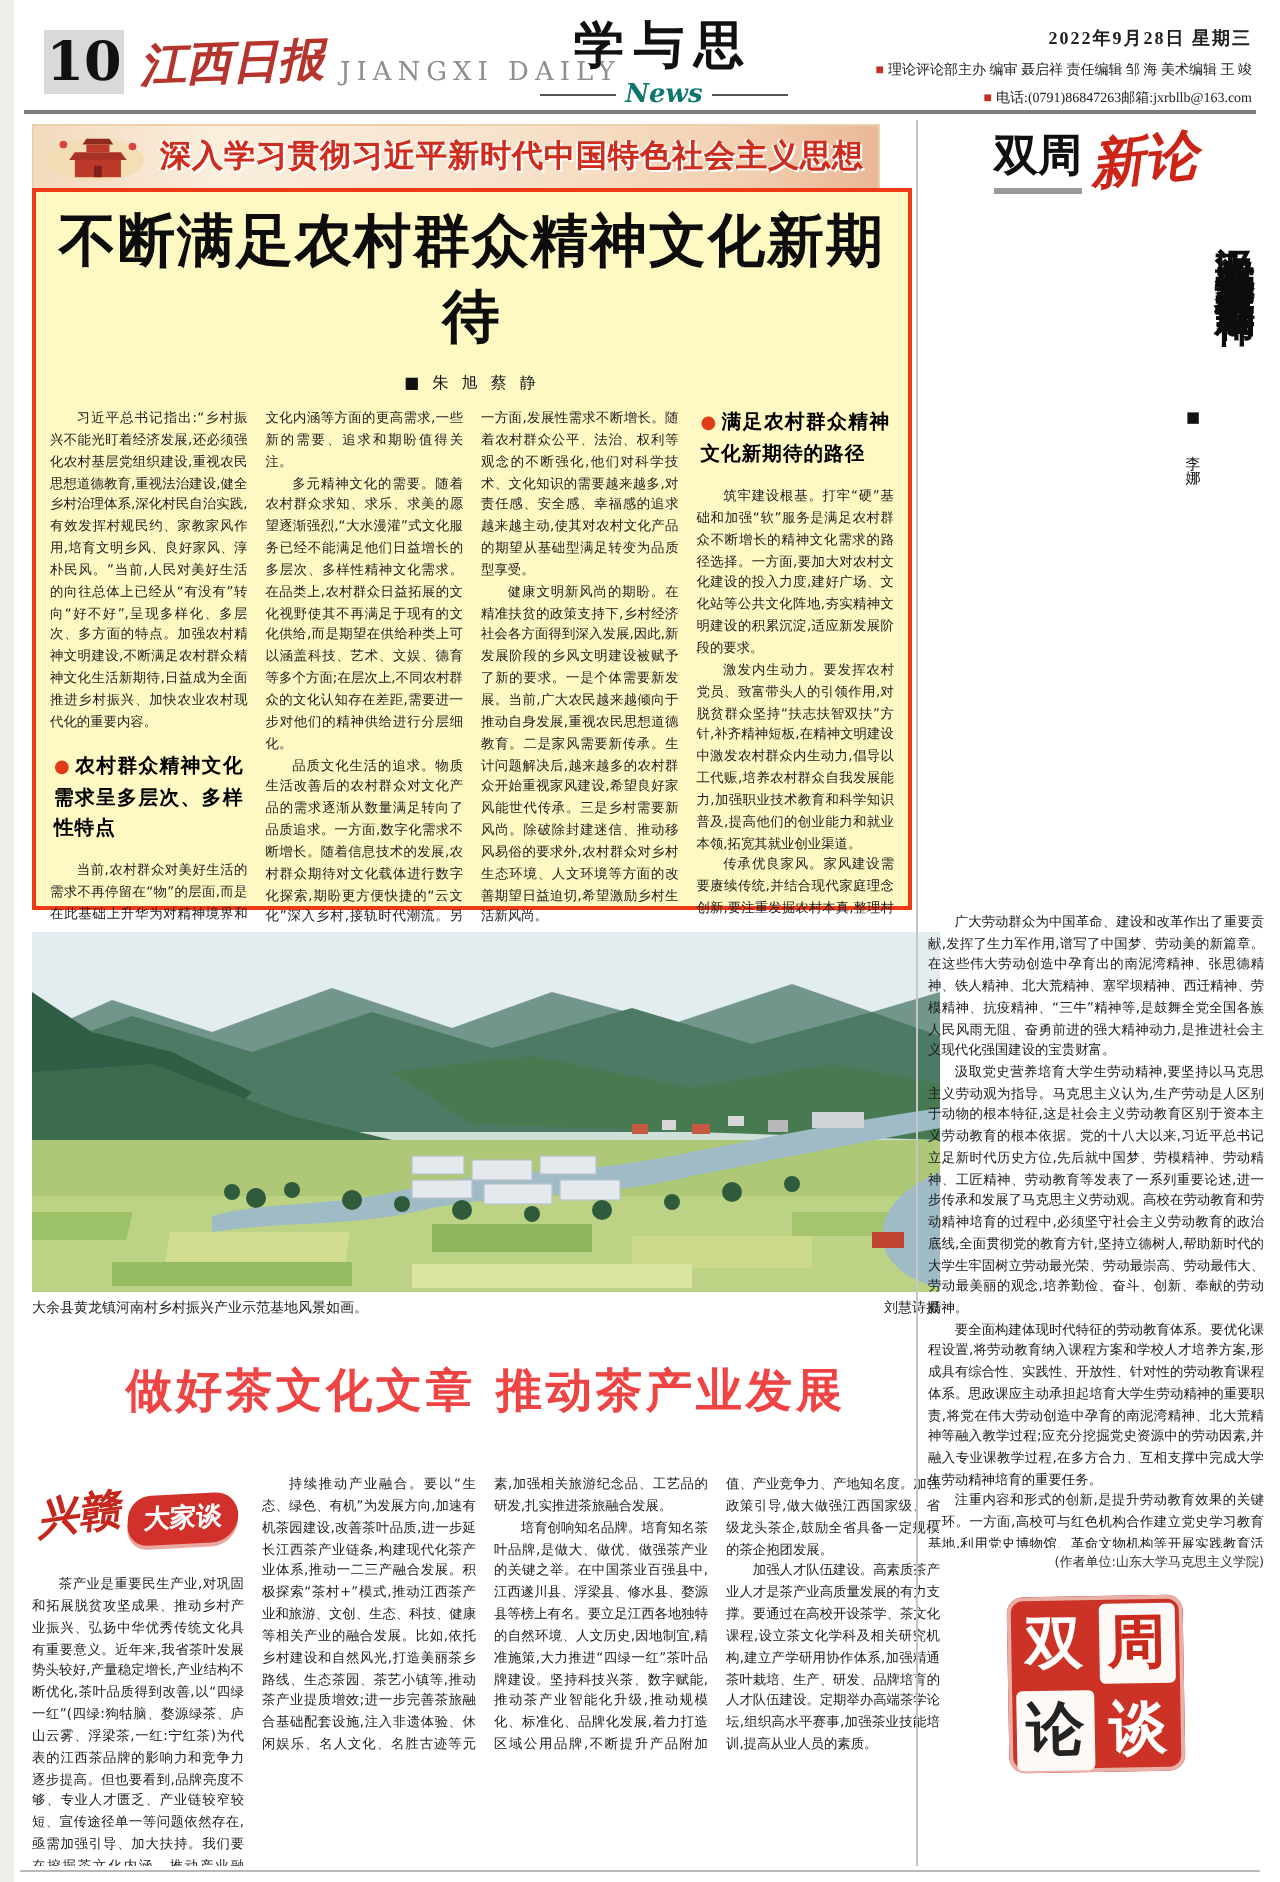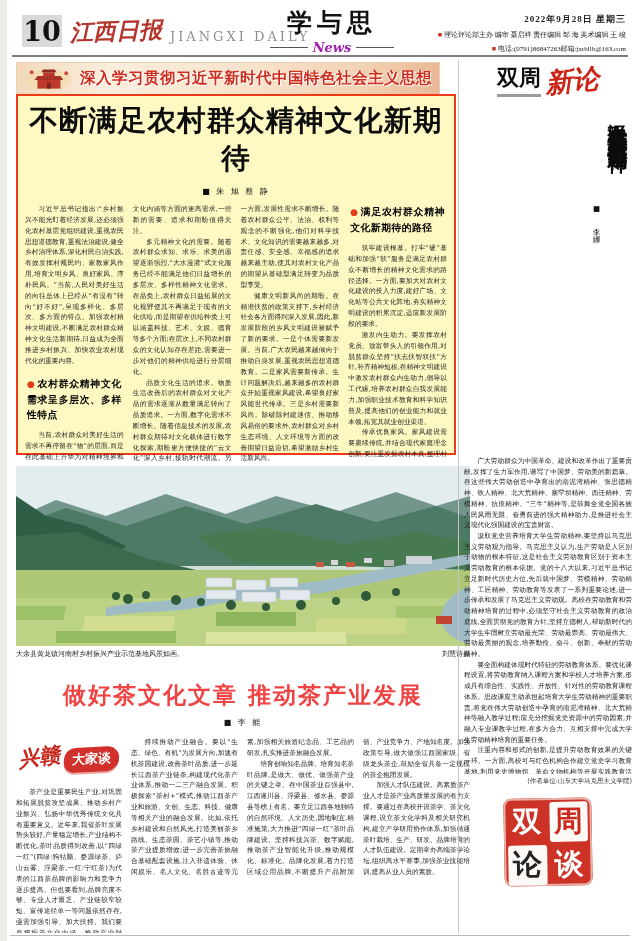--- a/index.html
+++ b/index.html
@@ -13,21 +13,21 @@
            display:flex;align-items:center;justify-content:center;
            font-family:"DejaVu Serif","Liberation Serif",serif;font-weight:700;font-size:27px;color:#111;}
   .masthead-cn{position:absolute;left:58px;top:10px;font-family:"DejaVu Serif","Liberation Serif",serif;
                font-style:italic;font-weight:700;font-size:23px;color:#b5342c;transform:rotate(-2deg);}
   .masthead-en{position:absolute;left:158px;top:23px;font-family:"DejaVu Serif","Liberation Serif",serif;
                font-size:13px;color:#8f8f8f;letter-spacing:3px;}
   .section-block{position:absolute;left:255px;top:0;width:130px;text-align:center;}
   .section-title{font-weight:900;font-size:25px;letter-spacing:5px;color:#111;}
   .section-sub{display:flex;align-items:center;gap:5px;justify-content:center;margin-top:1px;
                font-family:"DejaVu Serif","Liberation Serif",serif;font-style:italic;font-weight:700;
-               font-size:13px;color:#a21caf;}
+               font-size:13px;color:#0f766e;}
   .section-sub::before,.section-sub::after{content:'';flex:0 0 38px;height:1px;background:#555;}
   .hdr-right{position:absolute;right:2px;top:4px;text-align:right;font-size:7px;color:#222;line-height:2.0;font-family:Liberation Serif, serif;}
   .hdr-date{font-size:9px;font-weight:700;letter-spacing:1px;}
   .redsq{color:#c62f22;font-size:7px;margin-right:2px;}
 
   
   .banner{position:absolute;left:16px;top:62px;width:424px;height:33px;
           background:linear-gradient(90deg,#f3d9bd,#faeedd 22%,#f7e3cc 55%,#f3d2b4 82%,#e9b896);
           display:flex;align-items:center;gap:8px;padding:0 8px;box-sizing:border-box;
           box-shadow:inset 0 0 0 1px #eccfae;}
@@ -194,21 +194,20 @@
         <rect x="420" y="150" width="16" height="8" fill="#c04632"></rect>
       </g>
     </svg>
   </div>
   <div class="caption">
     <span>大余县黄龙镇河南村乡村振兴产业示范基地风景如画。</span>
     <span>刘慧诗摄</span>
   </div>
 
   <div class="tea-headline">做好茶文化文章 推动茶产业发展</div>
-  <div class="tea-byline">■ 李 能</div>
   <div class="tea-body">
     <div class="tea-col1">
       <div class="xg-logo">
         <span class="xg-script">兴赣</span>
         <span class="xg-badge">大家谈</span>
       </div>
       <div class="tea-col1-text">
           <p class="para">茶产业是重要民生产业,对巩固和拓展脱贫攻坚成果、推动乡村产业振兴、弘扬中华优秀传统文化具有重要意义。近年来,我省茶叶发展势头较好,产量稳定增长,产业结构不断优化,茶叶品质得到改善,以“四绿一红”(四绿:狗牯脑、婺源绿茶、庐山云雾、浮梁茶,一红:宁红茶)为代表的江西茶品牌的影响力和竞争力逐步提高。但也要看到,品牌亮度不够、专业人才匮乏、产业链较窄较短、宣传途径单一等问题依然存在,亟需加强引导、加大扶持。我们要在挖掘茶文化内涵、推动产业融合、培育知名品牌、建设人才队伍和加强宣传引导上下功夫,补齐短板、突破瓶颈,做好茶文化文章,推动茶产业发展,全面提升江西茶的影响力。</p>
         </div>
     </div>

